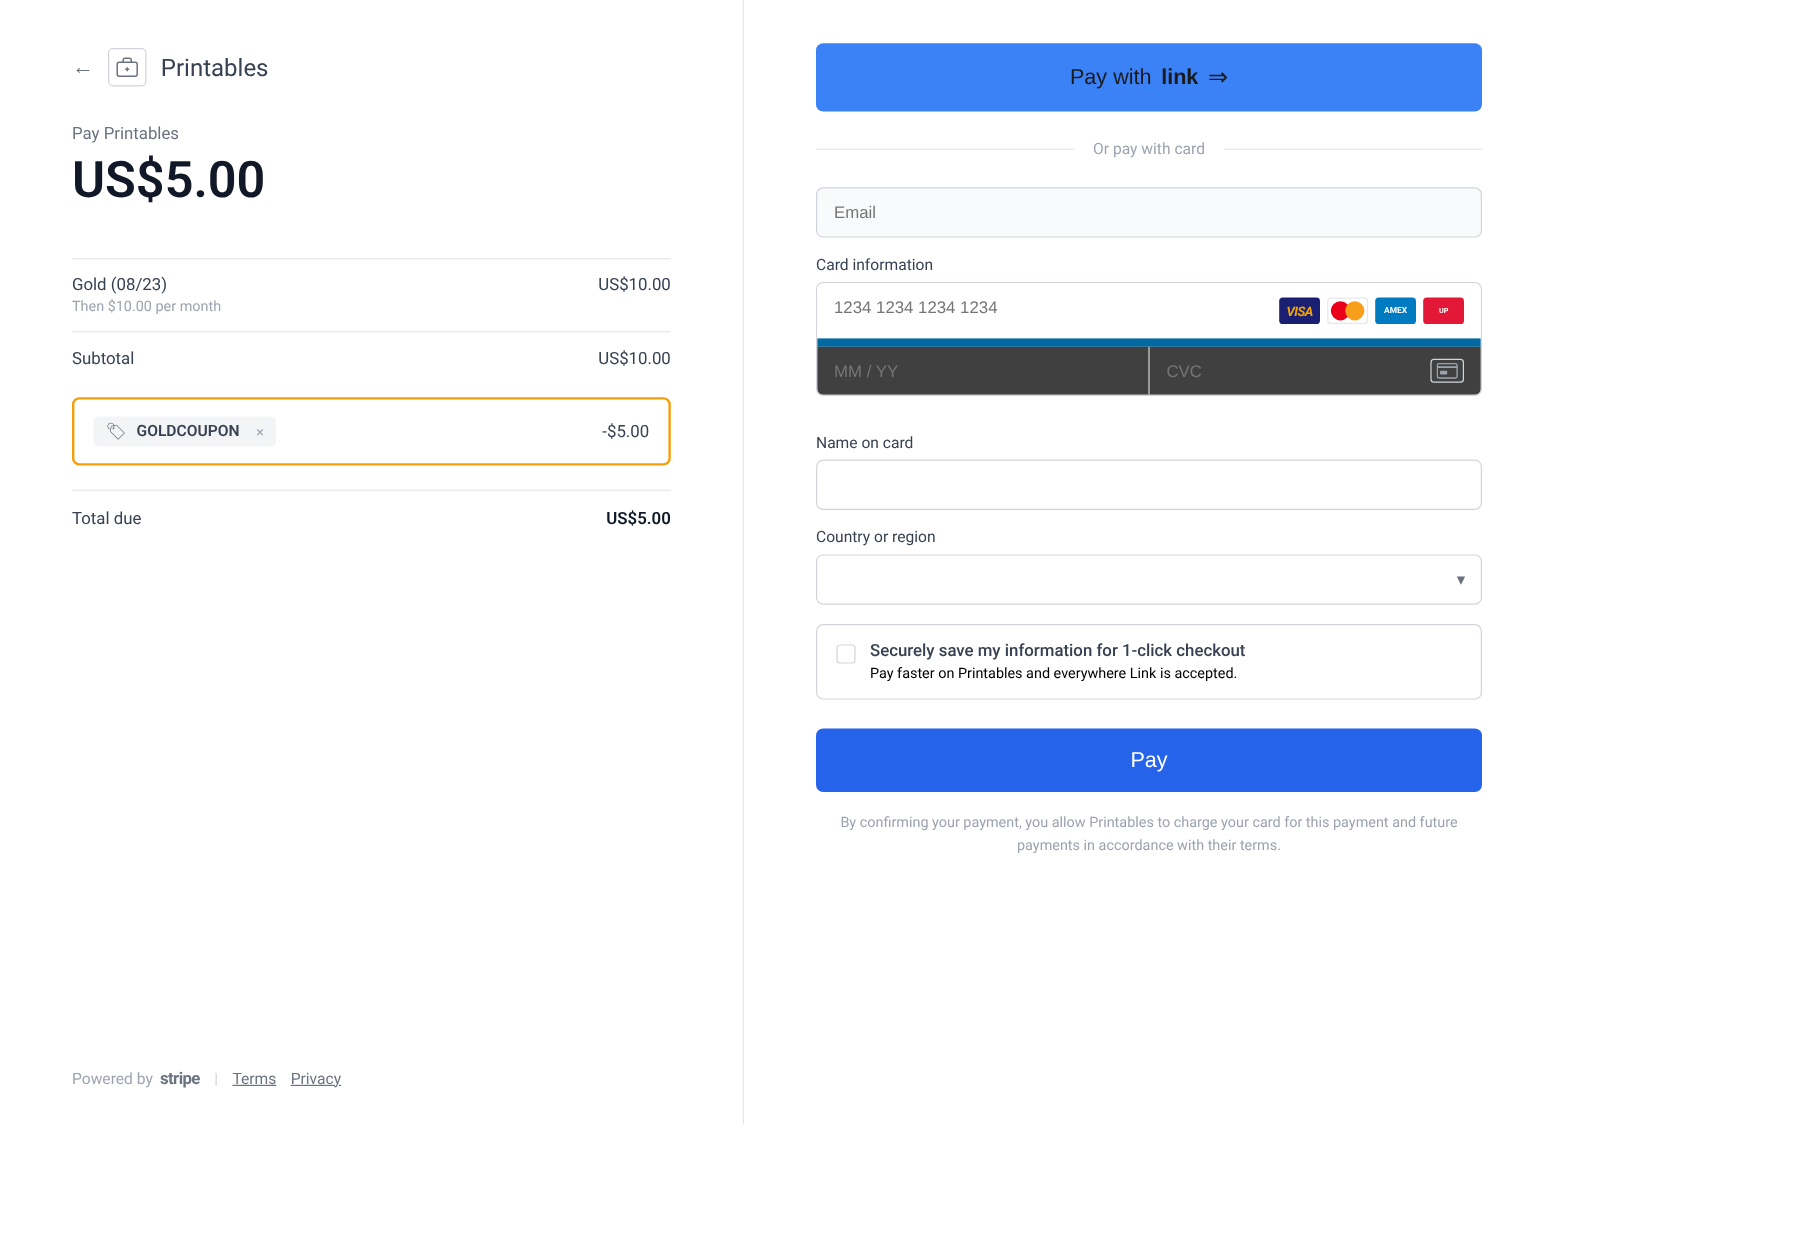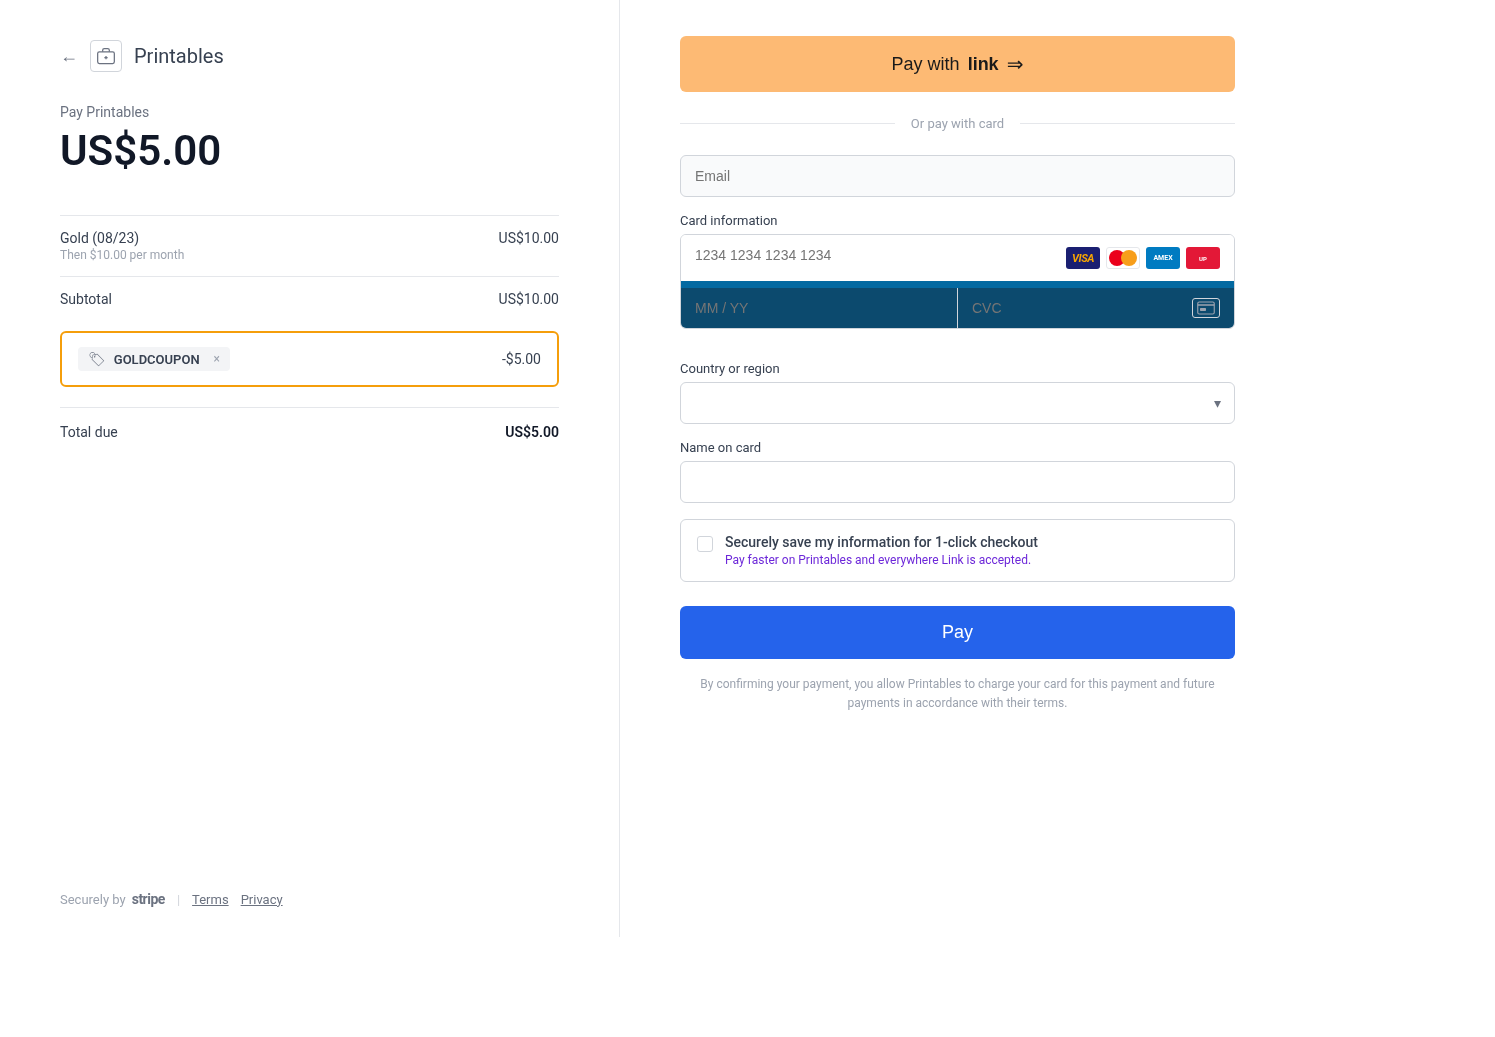--- a/index.html
+++ b/index.html
@@ -214,21 +214,21 @@
 
     
     .right-panel {
       flex: 1;
       padding: 36px 60px 40px 60px;
       display: flex;
       flex-direction: column;
     }
 
     .pay-with-link-btn {
-      background: #fdba74;
+      background: #3b82f6;
       color: #1a1a1a;
       border: none;
       border-radius: 6px;
       padding: 16px;
       font-size: 18px;
       font-weight: 500;
       cursor: pointer;
       width: 100%;
       display: flex;
       align-items: center;
@@ -369,21 +369,21 @@
 
     .unionpay-icon {
       background: #e31837;
       color: white;
       font-size: 6px;
       font-weight: 700;
     }
 
     .card-expiry-cvc-row {
       display: flex;
-      background: #0c4a6e;
+      background: #404040;
     }
 
     .card-expiry-input {
       flex: 1;
       border: none;
       border-right: 1px solid #d1d5db;
       outline: none;
       padding: 12px 14px;
       font-size: 14px;
       color: #9ca3af;
@@ -482,21 +482,21 @@
     }
 
     .save-info-title {
       font-size: 14px;
       color: #374151;
       font-weight: 500;
     }
 
     .save-info-subtitle {
       font-size: 12px;
-      color: #6d28d9;
+      color: #000000;
       margin-top: 3px;
     }
 
     .pay-button {
       width: 100%;
       background: #2563eb;
       color: white;
       border: none;
       border-radius: 6px;
       padding: 16px;
@@ -558,21 +558,21 @@
     </div>
   </div>
 
   <div class="total-row">
     <span class="total-label">Total due</span>
     <span class="total-value">US$5.00</span>
   </div>
 
   <div class="footer">
     <div class="footer-stripe">
-      <span>Securely by</span>
+      <span>Powered by</span>
       <span class="stripe-logo">stripe</span>
     </div>
     <span class="footer-divider">|</span>
     <span class="footer-link">Terms</span>
     <span class="footer-link">Privacy</span>
   </div>
 </div>
 
 <div class="right-panel">
 
@@ -617,37 +617,37 @@
               <line x1="1" y1="5" x2="23" y2="5" stroke="#9ca3af" stroke-width="2"></line>
               <rect x="4" y="9" width="8" height="4" rx="1" fill="#9ca3af"></rect>
             </svg>
           </div>
         </div>
       </div>
     </div>
   </div>
 
   <div class="form-group">
+    <div class="form-label">Name on card</div>
+    <input class="name-input" type="text" style="">
+  </div>
+
+  <div class="form-group">
     <div class="form-label">Country or region</div>
     <div class="select-wrapper">
       <select class="country-select">
         <option value=""></option>
         <option value="US">United States</option>
         <option value="GB">United Kingdom</option>
         <option value="CA">Canada</option>
       </select>
       <span class="select-chevron">▾</span>
     </div>
   </div>
 
-  <div class="form-group">
-    <div class="form-label">Name on card</div>
-    <input class="name-input" type="text" style="">
-  </div>
-
   <div class="save-info-box">
     <div class="save-checkbox"></div>
     <div class="save-info-text">
       <div class="save-info-title">Securely save my information for 1-click checkout</div>
       <div class="save-info-subtitle">Pay faster on Printables and everywhere Link is accepted.</div>
     </div>
   </div>
 
   <button class="pay-button">Pay</button>
 

